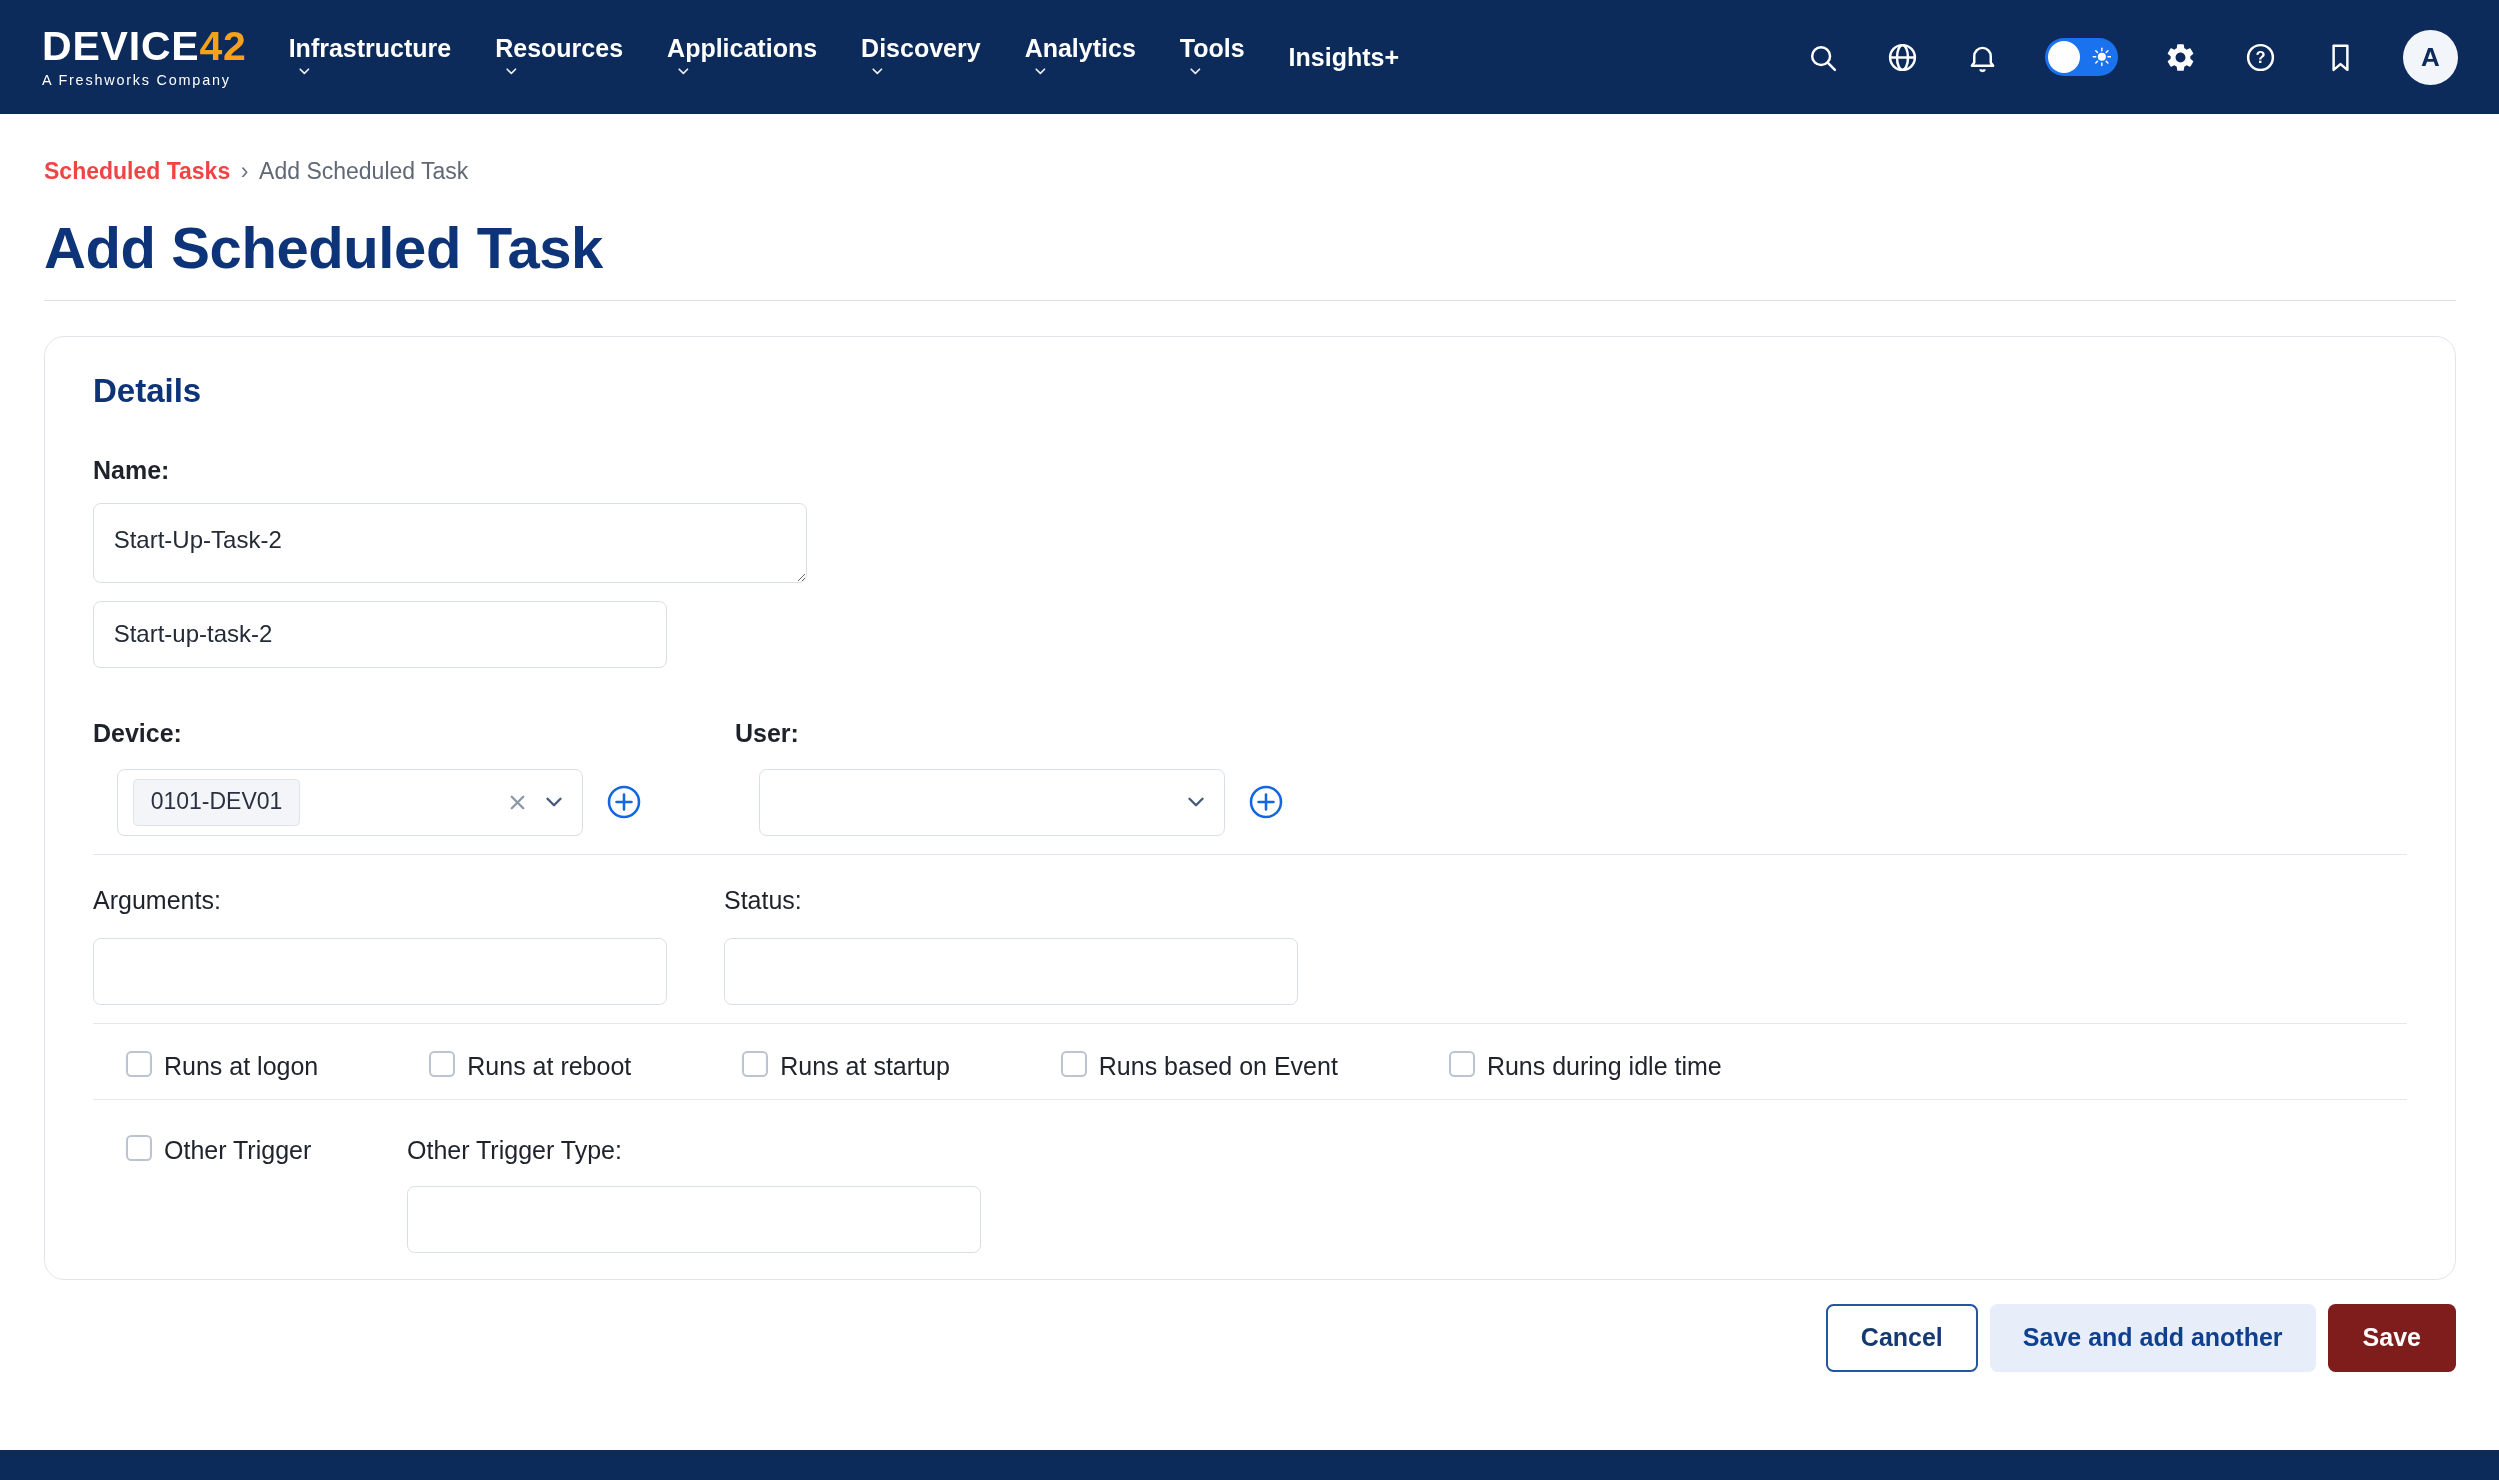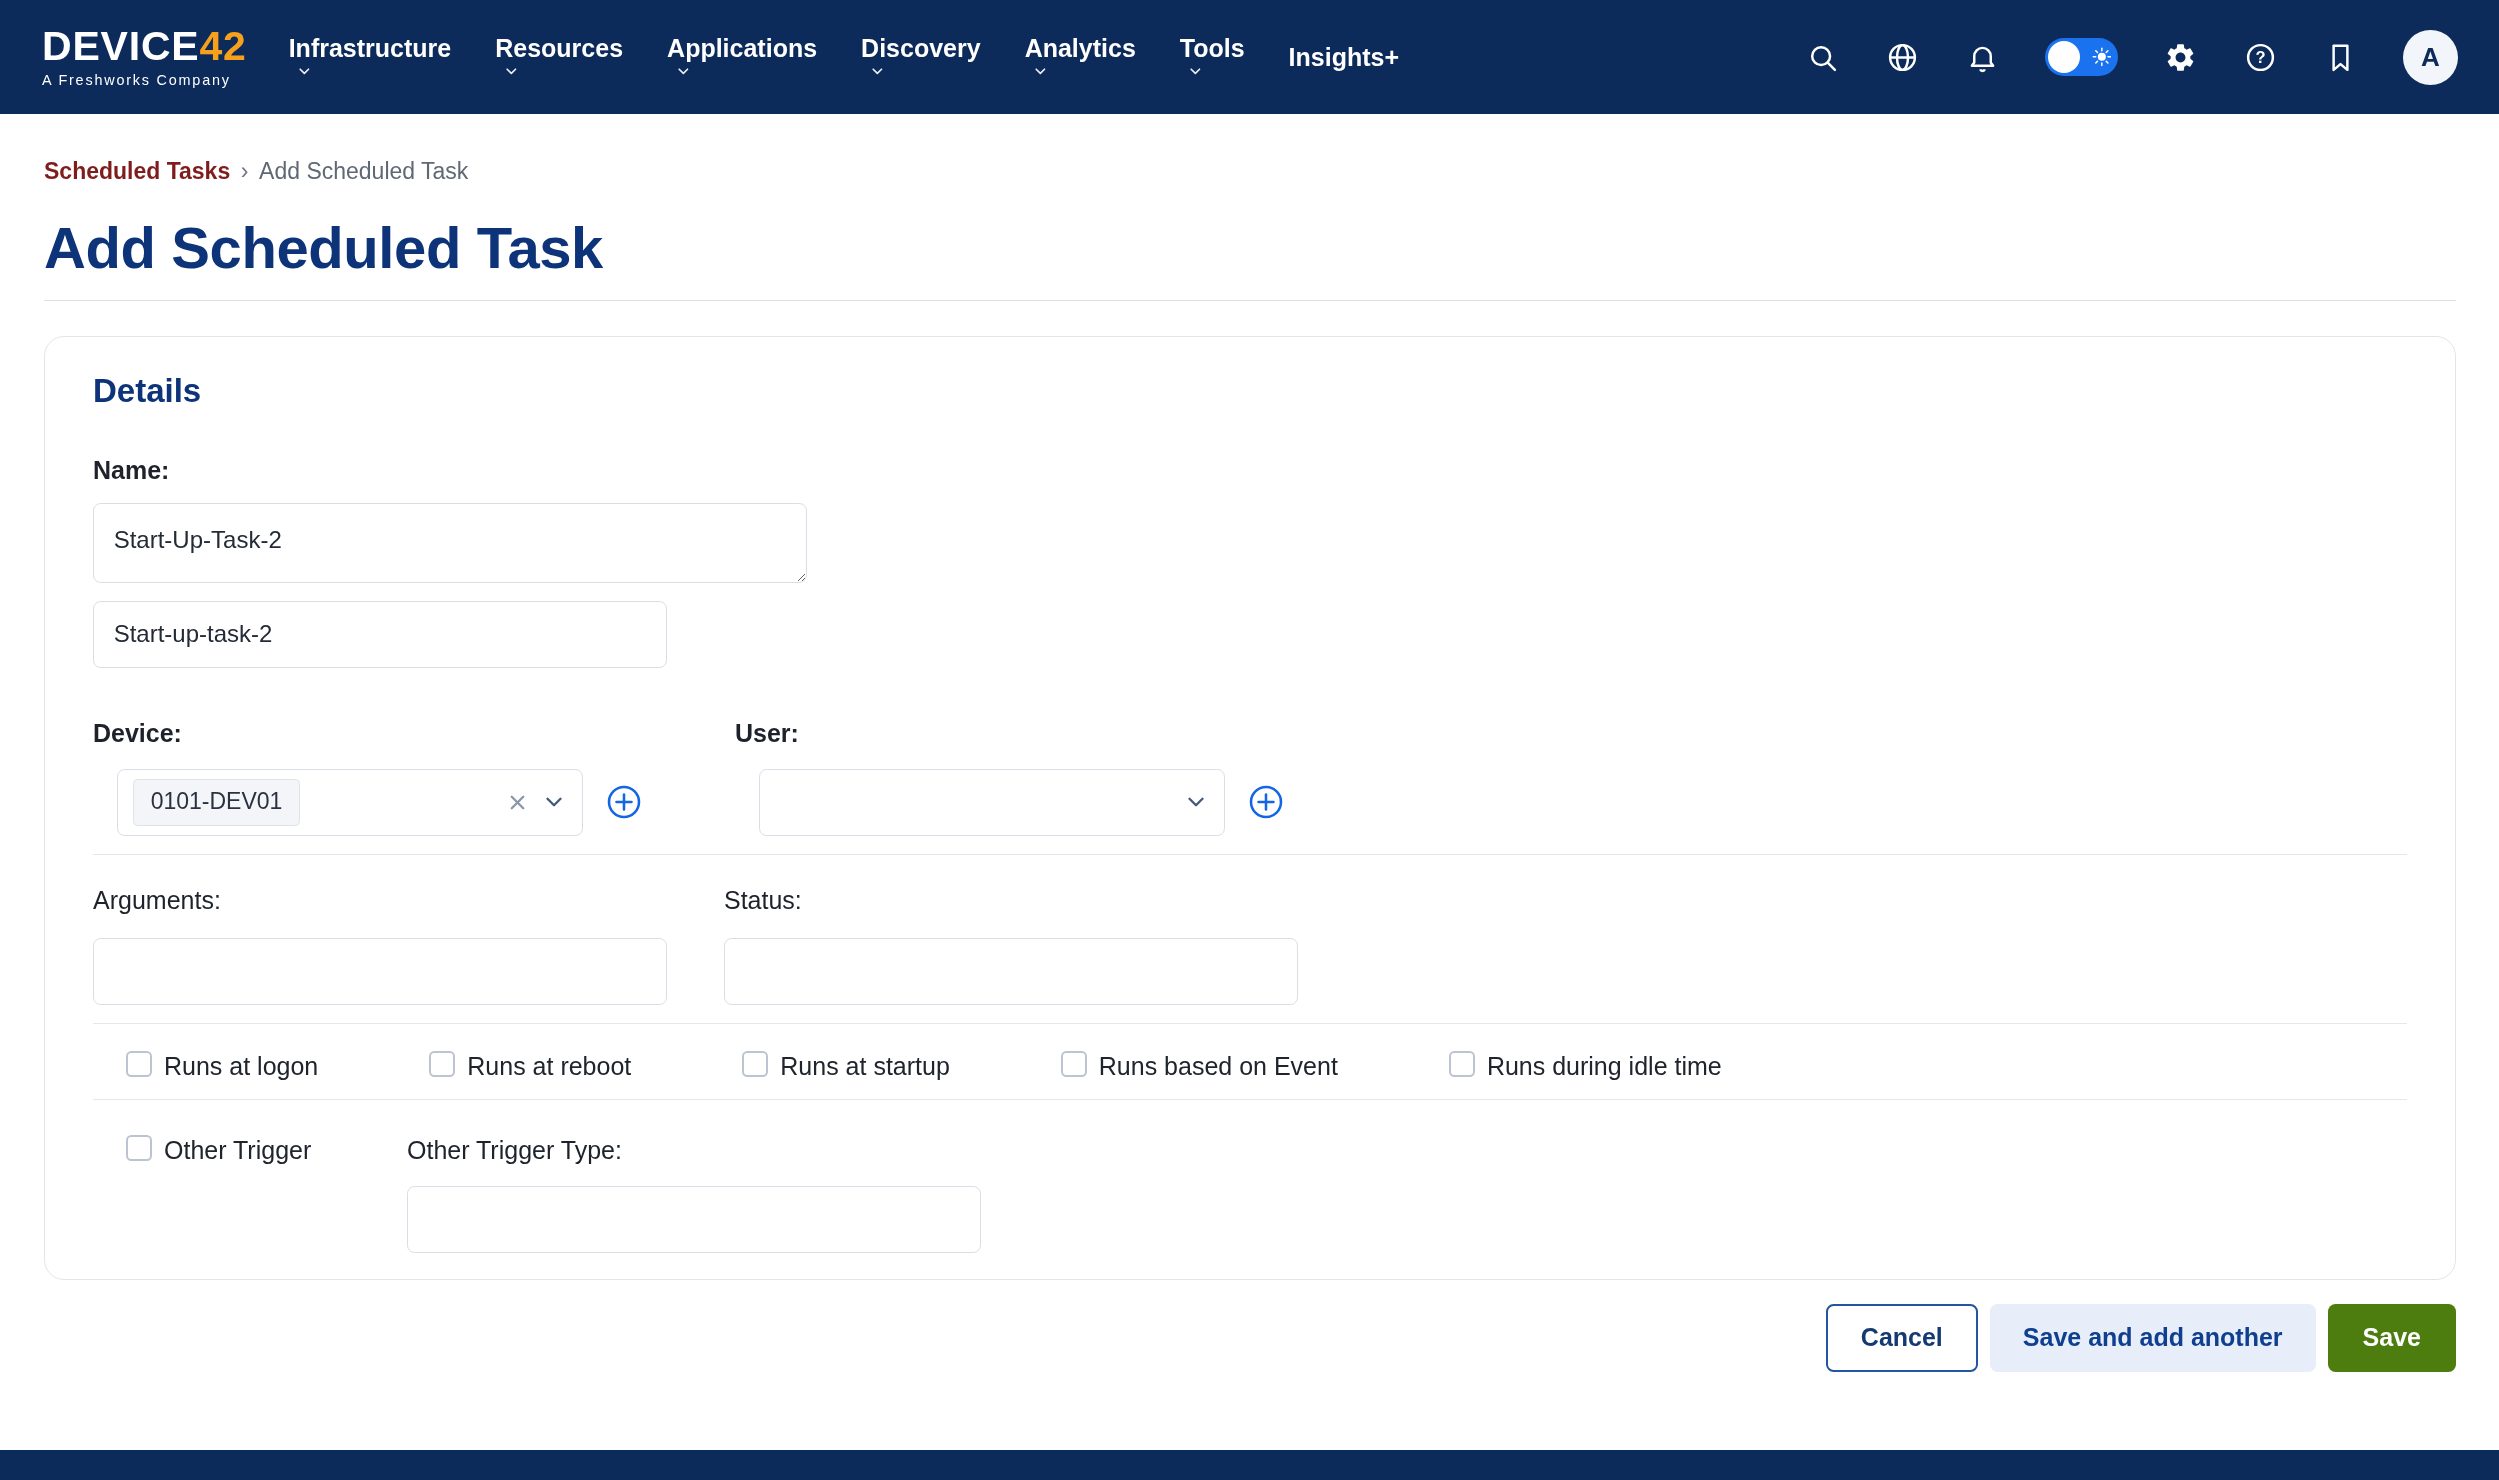--- a/index.html
+++ b/index.html
@@ -20,21 +20,21 @@
   .icon-btn { width:35px; height:35px; display:flex; align-items:center; justify-content:center; cursor:pointer; }
   .toggle { width:73px; height:38px; border-radius:19px; background:#1b72ee; position:relative; cursor:pointer; display:flex; align-items:center; }
   .toggle-knob { position:absolute; left:3px; top:3px; width:32px; height:32px; border-radius:50%; background:#ffffff; }
   .toggle-sun { position:absolute; right:6.8px; top:9px; }
   .avatar { width:55px; height:55px; border-radius:50%; background:#f2f5f9; color:#0d2b5a;
     font-size:26px; font-weight:700; display:flex; align-items:center; justify-content:center; cursor:pointer; }
 
   
   main { padding:0 44px; }
   .breadcrumb { margin-top:44px; font-size:23px; display:flex; align-items:center; }
-  .breadcrumb a { color:#7f1d1d; font-weight:600; text-decoration:none; cursor:pointer; }
+  .breadcrumb a { color:#ef4444; font-weight:600; text-decoration:none; cursor:pointer; }
   .breadcrumb .sep { color:#6e7682; margin:0 10.6px; }
   .breadcrumb .crumb-current { color:#5f6874; font-weight:500; }
   h1 { margin-top:30px; font-size:58px; font-weight:800; color:#0d3379; letter-spacing:-0.4px; line-height:1.15; }
   .title-rule { margin-top:18px; border:none; border-top:1.5px solid #dde1e7; }
 
   .card { margin-top:35px; background:#ffffff; border:1.5px solid #e1e5ea; border-radius:20px; padding:35px 48px 26px; }
   .card h2 { font-size:33px; font-weight:700; color:#0d3379; line-height:1.18; }
 
   .lbl { display:block; font-size:25px; color:#1d222b; line-height:30px; }
   .lbl.b { font-weight:700; }
@@ -73,21 +73,21 @@
 
   .other-row { margin-top:35px; display:flex; align-items:flex-start; padding-left:33px; }
   .other-col1 { width:281px; display:flex; align-items:center; }
   .other-col2 .lbl { line-height:30px; }
 
   .actions { margin-top:24px; display:flex; justify-content:flex-end; align-items:center; gap:12px; }
   .btn { height:68px; border-radius:7.6px; font-size:25px; font-weight:700; font-family:"Liberation Sans", sans-serif;
     display:flex; align-items:center; justify-content:center; cursor:pointer; border:none; }
   .btn-cancel { background:#ffffff; border:2.3px solid #2456a0; color:#153a72; padding:0 33px; }
   .btn-secondary { background:#e7eef9; color:#0f3f8f; padding:0 33px; }
-  .btn-primary { background:#4d7c0f; color:#ffffff; padding:0 35px; }
+  .btn-primary { background:#7f1d1d; color:#ffffff; padding:0 35px; }
 
   .bottom-strip { position:absolute; left:0; bottom:0; width:2500px; height:30px; background:#0d2b5a; }
 </style>
 </head>
 <body>
 
 <header class="navbar">
   <div class="brand">
     <div class="brand-line">
       <span class="brand-device">DEVICE</span><span class="brand-42">42</span>

